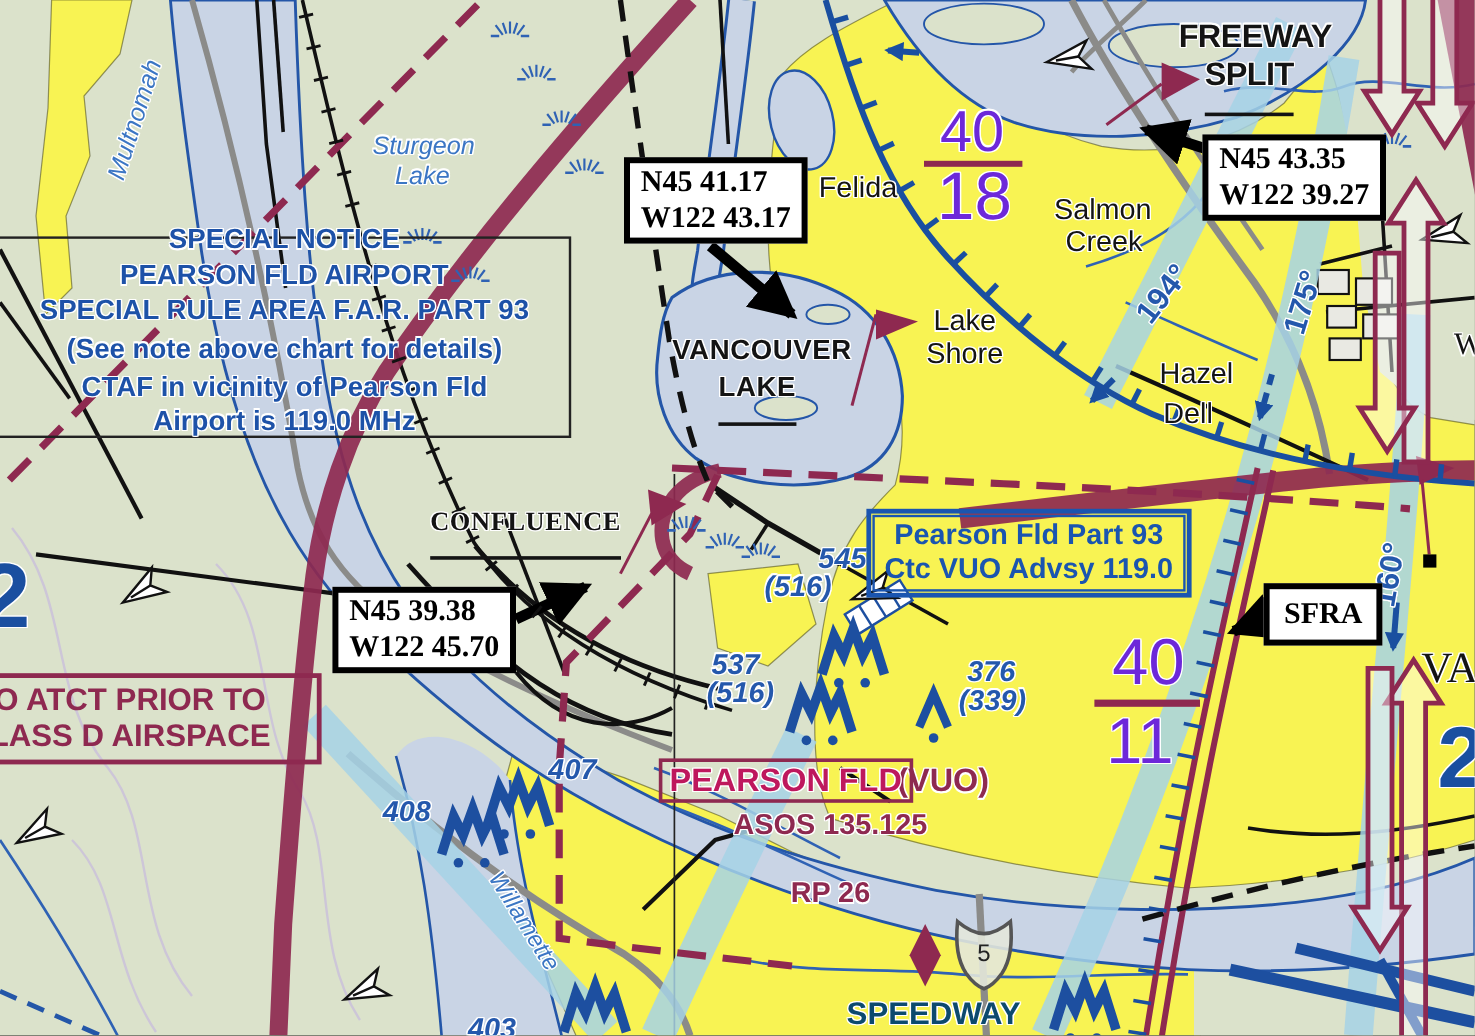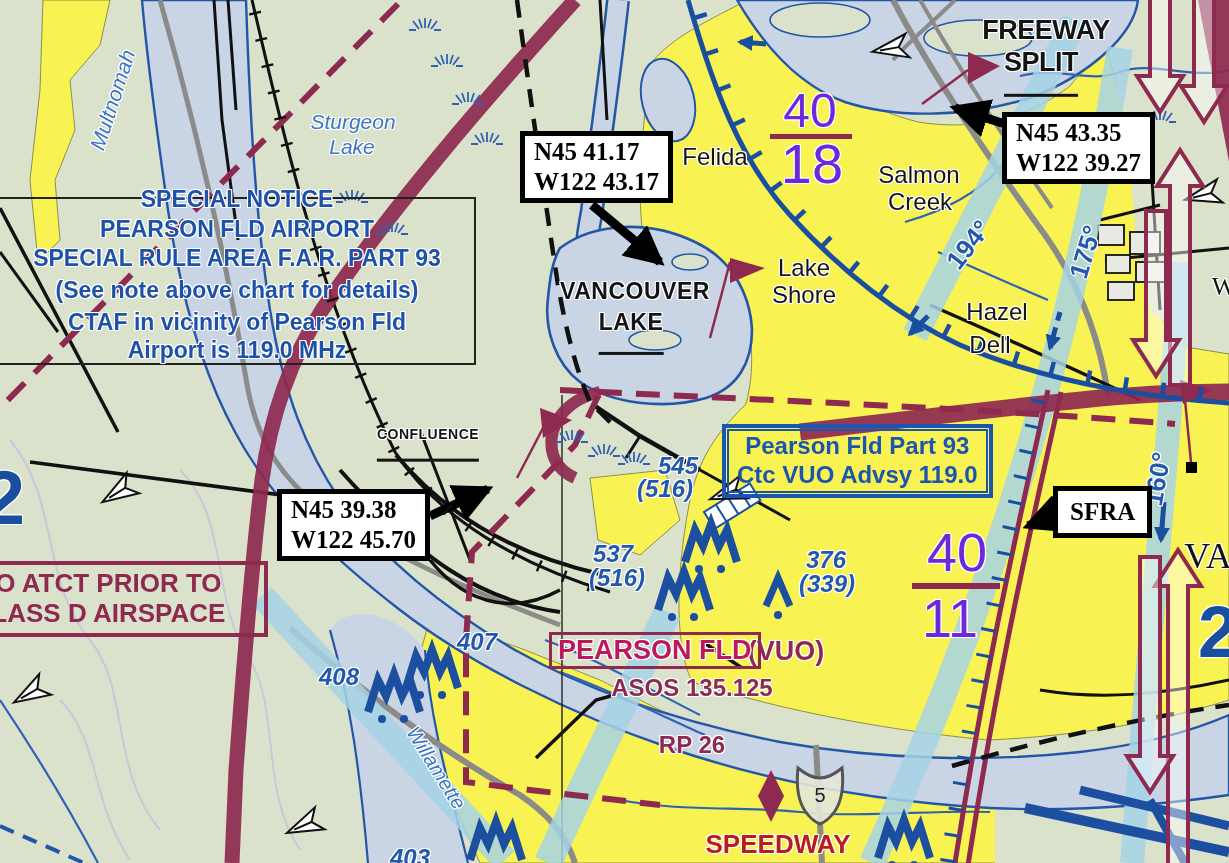--- a/index.html
+++ b/index.html
@@ -5,21 +5,21 @@
   html,body{margin:0;padding:0;background:#222;}
   #chart{position:relative;width:1229px;height:863px;overflow:hidden;
          background:#dbe2cb;font-family:"Liberation Sans",sans-serif;}
   #mapsvg{position:absolute;left:0;top:0;z-index:1;}
   .lbl{position:absolute;transform:translate(-50%,-50%);white-space:nowrap;
        z-index:5;color:#141414;font-size:24px;line-height:1.05;}
   .rot{transform:translate(-50%,-50%) rotate(var(--r));}
   .halo{text-shadow:-1px 0 #fff,1px 0 #fff,0 -1px #fff,0 1px #fff,
         -1px -1px #fff,1px 1px #fff,1px -1px #fff,-1px 1px #fff;}
   .bold{font-weight:bold;}
-  .maroon{color:#b91c1c;}
+  .maroon{color:#0c4a6e;}
   .hydro{color:#3b76c4;font-style:italic;font-size:21px;}
   .obst{color:#2458ac;font-style:italic;font-weight:bold;font-size:24px;}
   .bearing{color:#2458ac;font-weight:600;font-size:26px;}
   .underl{border-bottom:3px solid currentColor;padding-bottom:17px;}
   .town{font-size:24px;}
   .bigtown{font-weight:bold;font-size:23px;letter-spacing:.5px;}
   .notice-line{color:#1d52a8;font-weight:600;font-size:23px;}
   .callout{position:absolute;background:#fff;border:5px solid #000;
      padding:1px 9px;font-family:"Liberation Serif",serif;font-weight:bold;
      font-size:25px;line-height:1.2;z-index:6;color:#000;white-space:nowrap;}
@@ -439,42 +439,42 @@
 <div class="lbl town halo bold" style="left:1041px;top:62px;letter-spacing:-.5px;font-size:27px;"><span class="underl">SPLIT</span></div>
 <div class="lbl town halo" style="left:715px;top:157px;">Felida</div>
 <div class="lbl town halo" style="left:919px;top:175px;">Salmon</div>
 <div class="lbl town halo" style="left:920px;top:202px;">Creek</div>
 <div class="lbl town halo" style="left:804px;top:268px;">Lake</div>
 <div class="lbl town halo" style="left:804px;top:295px;">Shore</div>
 <div class="lbl town halo" style="left:997px;top:312px;">Hazel</div>
 <div class="lbl town halo" style="left:990px;top:345px;">Dell</div>
 <div class="lbl bigtown halo" style="left:635px;top:291px;">VANCOUVER</div>
 <div class="lbl bigtown halo" style="left:631px;top:322px;"><span class="underl">LAKE</span></div>
-<div class="lbl bigtown halo" style="left:428px;top:434px;font-size:14px;"><span class="underl">CONFLUENCE</span></div>
+<div class="lbl bigtown halo" style="left:438px;top:434px;font-size:22px;font-family:Liberation Serif, serif;"><span class="underl">CONFLUENCE</span></div>
 <div class="lbl bold maroon halo" style="left:778px;top:845px;font-size:26px;">SPEEDWAY</div>
 <div class="lbl seriflbl halo" style="left:1208px;top:557px;font-size:36px;">VA</div>
 <div class="lbl seriflbl halo" style="left:1224px;top:287px;font-size:26px;">W</div>
 
 <div class="lbl hydro halo rot" style="left:113px;top:100px;--r:-72deg;">Multnomah</div>
 <div class="lbl hydro halo" style="left:353px;top:122px;">Sturgeon</div>
 <div class="lbl hydro halo" style="left:352px;top:147px;">Lake</div>
 <div class="lbl hydro halo rot" style="left:436px;top:768px;--r:58deg;font-size:20px;">Willamette</div>
 
 <div class="mef halo" style="left:810px;top:110px;font-size:48px;">40</div>
 <div class="mefbar" style="left:770px;top:134px;width:82px;height:5px;"></div>
 <div class="mef halo" style="left:812px;top:163px;font-size:56px;">18</div>
 <div class="mef halo" style="left:957px;top:552px;font-size:54px;">40</div>
 <div class="mefbar" style="left:912px;top:583px;width:88px;height:6px;"></div>
 <div class="mef halo" style="left:950px;top:618px;font-size:54px;">11</div>
 
 <div class="lbl bearing halo rot" style="left:969px;top:245px;--r:-52deg;">194°</div>
 <div class="lbl bearing halo rot" style="left:1086px;top:252px;--r:-73deg;">175°</div>
 <div class="lbl bearing halo rot" style="left:1158px;top:479px;--r:-80deg;">160°</div>
 
-<div class="lbl obst halo" style="left:664px;top:466px;padding-left:28px;">545</div>
+<div class="lbl obst halo" style="left:688px;top:466px;padding-left:28px;">545</div>
 <div class="lbl obst halo" style="left:665px;top:489px;">(516)</div>
 <div class="lbl obst halo" style="left:613px;top:554px;">537</div>
 <div class="lbl obst halo" style="left:617px;top:578px;">(516)</div>
 <div class="lbl obst halo" style="left:826px;top:560px;">376</div>
 <div class="lbl obst halo" style="left:827px;top:584px;">(339)</div>
 <div class="lbl obst halo" style="left:477px;top:642px;">407</div>
 <div class="lbl obst halo" style="left:339px;top:677px;">408</div>
 <div class="lbl obst halo" style="left:410px;top:858px;">403</div>
 
 <div class="partial2 halo" style="left:4px;top:497px;font-size:76px;">2</div>

